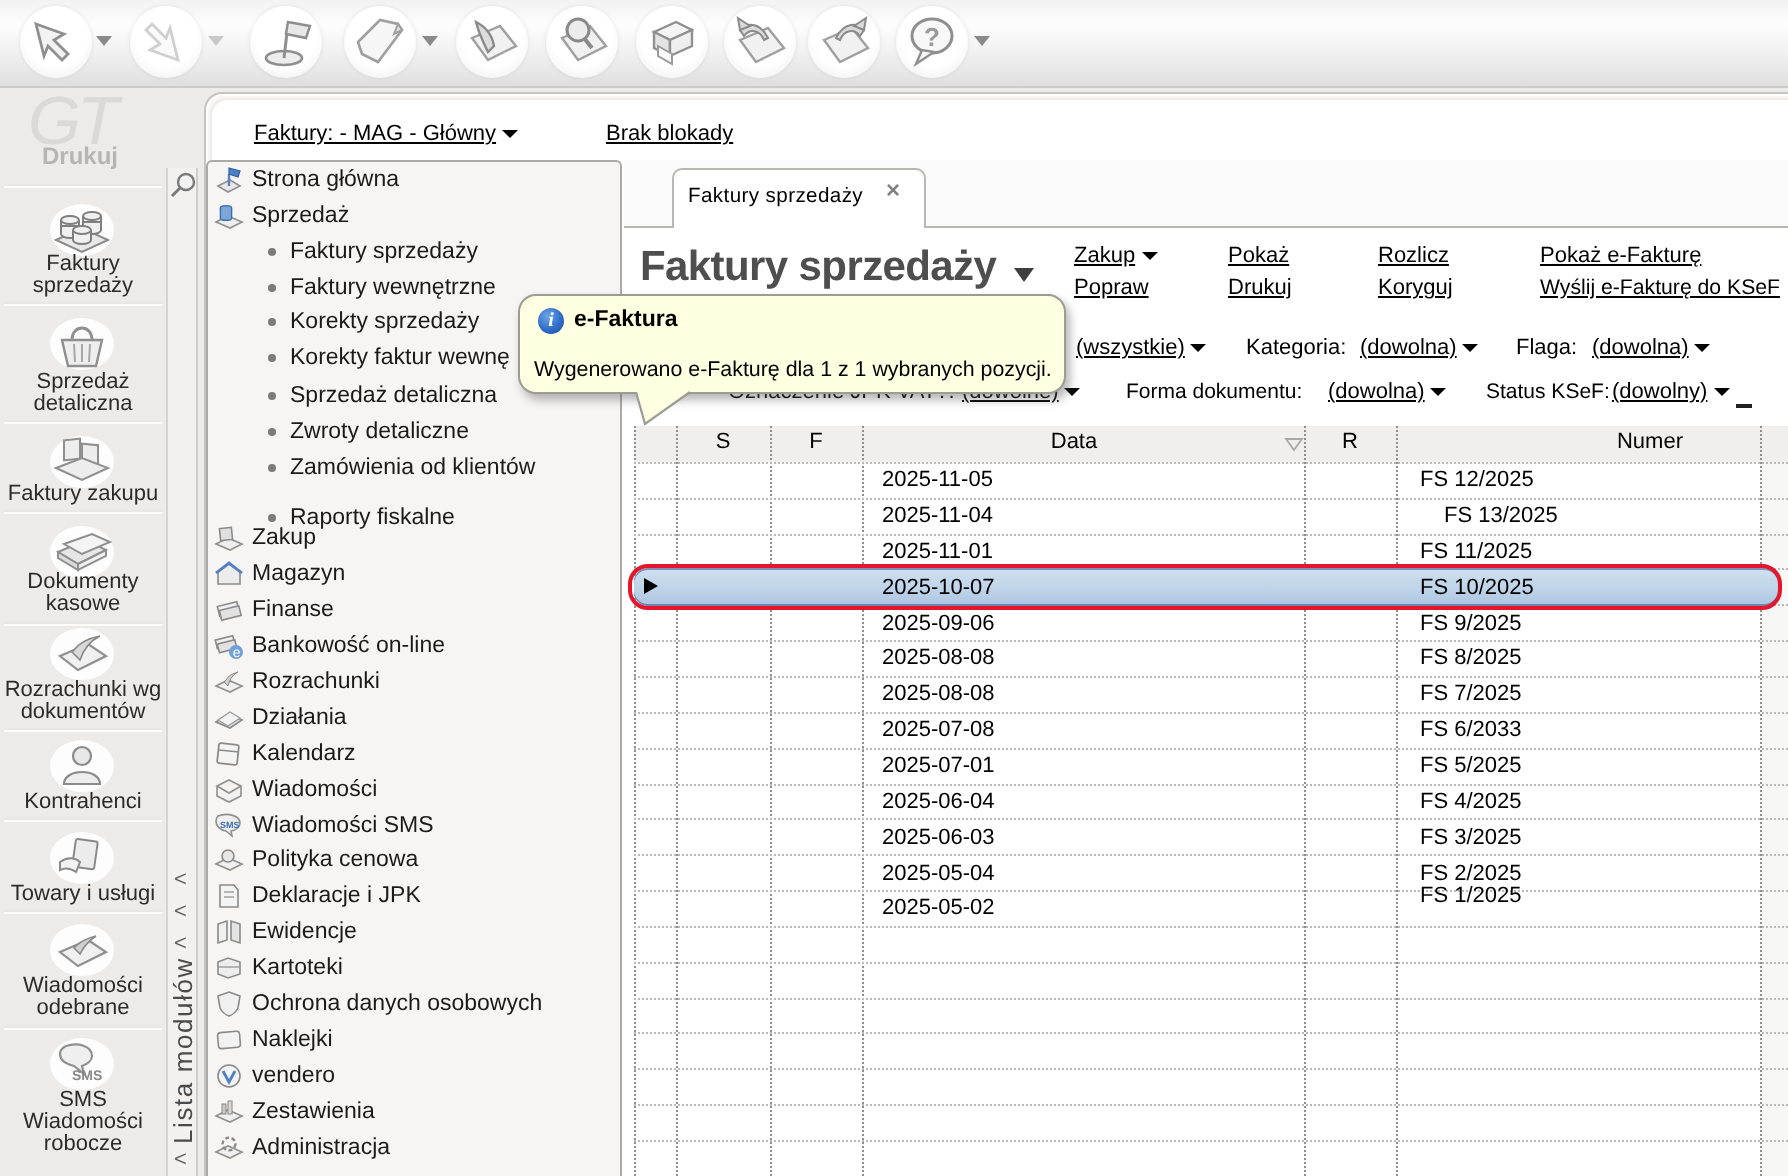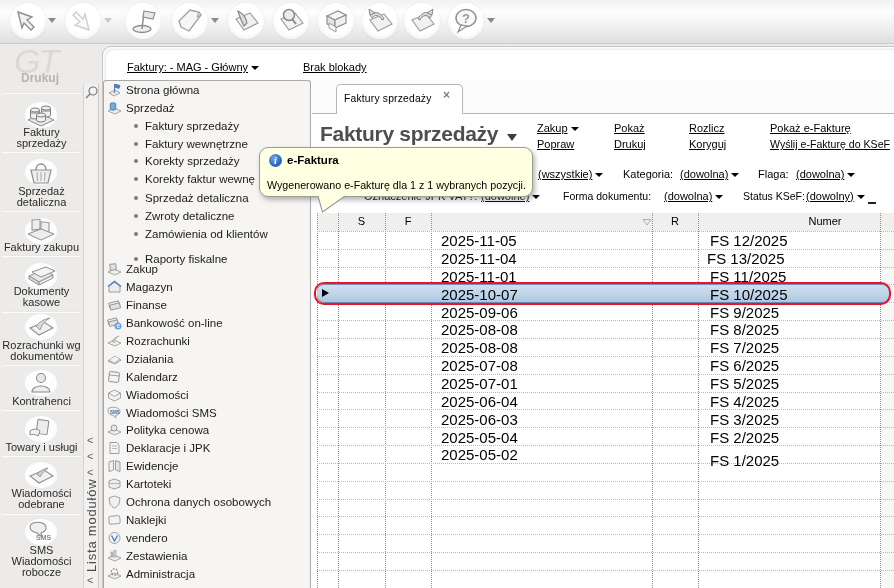--- a/index.html
+++ b/index.html
@@ -85,21 +85,21 @@
   
   #tbl { left:317px; top:213px; width:577px; height:375px; }
   #thead { position:absolute; left:0; top:0; width:577px; height:18px;
     background:#f0efed; }
   .vline { position:absolute; top:0; width:1px; height:375px;
     border-left:1px dotted #8f8f8f; }
   .hline { position:absolute; left:0; width:577px; height:1px;
     border-top:1px dotted #b9b9b9; }
   .hcell { position:absolute; top:0; height:18px; line-height:17px; font-size:11px;
     color:#000; text-align:center; }
-  .dcell { position:absolute; height:17.85px; line-height:17.85px; font-size:15px; color:#000; }
+  .dcell { position:absolute; height:17.85px; line-height:17.85px; font-size:11px; color:#000; }
   #selrow { left:314px; top:281.6px; width:577px; height:23.6px; border:2px solid #e5162b;
     border-radius:10px; background:transparent; z-index:5; }
   #selfill { left:316.5px; top:284px; width:572.5px; height:19px; border-radius:7px;
     background:linear-gradient(180deg,#cfe0f0 0%,#bfd4e9 55%,#abc4de 100%);
     box-shadow:inset 0 1px 0 rgba(70,90,145,.6), inset 0 -1px 0 rgba(70,90,145,.6); z-index:4; }
   #rowmark { left:322px; top:288.8px; width:0; height:0; z-index:6;
     border-top:4.5px solid transparent; border-bottom:4.5px solid transparent;
     border-left:7px solid #000; }
 
   
@@ -511,51 +511,52 @@
     <div class="hline" style="top:249.9px"></div>
     <div class="hline" style="top:267.75px"></div>
     <div class="hline" style="top:285.6px"></div>
     <div class="hline" style="top:303.45px"></div>
     <div class="hline" style="top:321.3px"></div>
     <div class="hline" style="top:339.15px"></div>
     <div class="hline" style="top:357.0px"></div>
     <div class="hline" style="top:374.85px"></div>
     <div class="hcell" style="left:21px;width:47px">S</div>
     <div class="hcell" style="left:68px;width:46px">F</div>
+    <div class="hcell" style="left:114px;width:212px">Data</div>
     <div class="hcell" style="left:335px;width:46px">R</div>
     <div class="hcell" style="left:381px;width:254px">Numer</div>
     <svg class="abs" style="left:325px;top:6px;width:10px;height:7px" viewBox="0 0 10 7">
       <path d="M1,0.5 L9,0.5 L5,6 Z" fill="#ececeb" stroke="#a8a8a8" stroke-width="0.9"></path>
     </svg>
     <div class="dcell" style="left:124px;top:19.15px">2025-11-05</div>
     <div class="dcell" style="left:393px;top:19.15px">FS 12/2025</div>
     <div class="dcell" style="left:124px;top:37.0px">2025-11-04</div>
-    <div class="dcell" style="left:390px;top:37.0px">FS 13/2025</div>
+    <div class="dcell" style="left:405px;top:37.0px">FS 13/2025</div>
     <div class="dcell" style="left:124px;top:54.85px">2025-11-01</div>
     <div class="dcell" style="left:393px;top:54.85px">FS 11/2025</div>
     <div class="dcell" style="left:124px;top:72.7px;z-index:7">2025-10-07</div>
     <div class="dcell" style="left:393px;top:72.7px;z-index:7">FS 10/2025</div>
     <div class="dcell" style="left:124px;top:90.55px">2025-09-06</div>
     <div class="dcell" style="left:393px;top:90.55px">FS 9/2025</div>
     <div class="dcell" style="left:124px;top:108.4px">2025-08-08</div>
     <div class="dcell" style="left:393px;top:108.4px">FS 8/2025</div>
     <div class="dcell" style="left:124px;top:126.25px">2025-08-08</div>
     <div class="dcell" style="left:393px;top:126.25px">FS 7/2025</div>
     <div class="dcell" style="left:124px;top:144.1px">2025-07-08</div>
-    <div class="dcell" style="left:393px;top:144.1px">FS 6/2025</div>
+    <div class="dcell" style="left:393px;top:144.1px">FS 6/2033</div>
     <div class="dcell" style="left:124px;top:161.95px">2025-07-01</div>
     <div class="dcell" style="left:393px;top:161.95px">FS 5/2025</div>
     <div class="dcell" style="left:124px;top:179.8px">2025-06-04</div>
     <div class="dcell" style="left:393px;top:179.8px">FS 4/2025</div>
     <div class="dcell" style="left:124px;top:197.65px">2025-06-03</div>
     <div class="dcell" style="left:393px;top:197.65px">FS 3/2025</div>
     <div class="dcell" style="left:124px;top:215.5px">2025-05-04</div>
     <div class="dcell" style="left:393px;top:215.5px">FS 2/2025</div>
     <div class="dcell" style="left:124px;top:233.35px">2025-05-02</div>
-    <div class="dcell" style="left:393px;top:239px">FS 1/2025</div>
+    <div class="dcell" style="left:393px;top:227px">FS 1/2025</div>
   </div>
   <div class="abs" id="selfill"></div>
   <div class="abs" id="selrow"></div>
   <div class="abs" id="rowmark"></div>
   <div class="abs" id="tip"></div>
   <svg class="abs" id="tiptail" width="40" height="20" viewBox="0 0 40 20">
     <polygon points="8,0 36,0 12.5,17" fill="#ffffe1"></polygon>
     <path d="M8,1 L12.5,17 L35,1" fill="none" stroke="#9c9c96" stroke-width="1.1"></path>
   </svg>
   <div class="abs" id="tipico">i</div>

